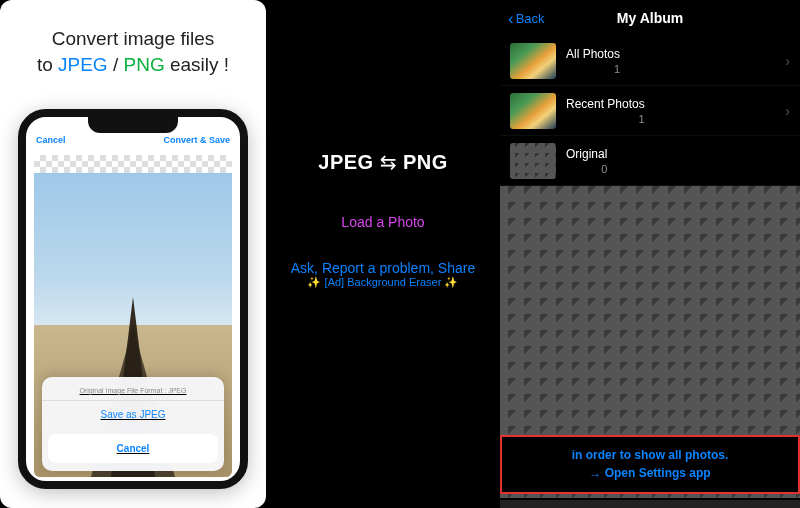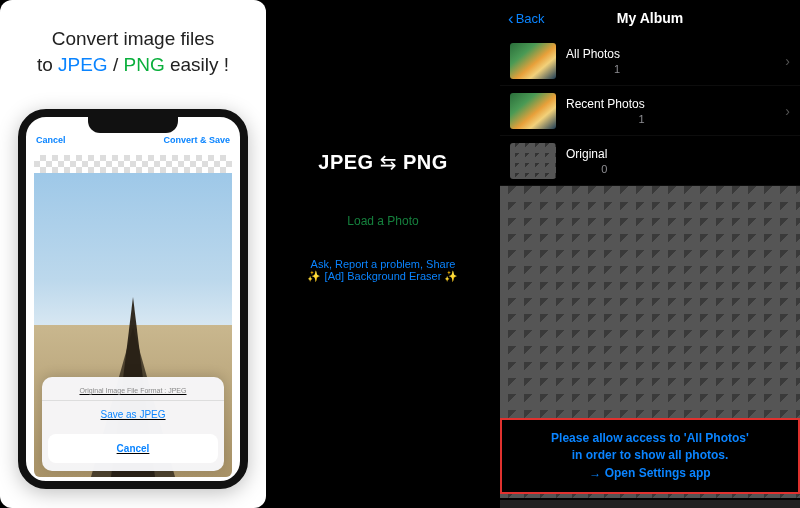--- a/index.html
+++ b/index.html
@@ -23,22 +23,22 @@
   .tower2{ position:absolute; left:50%; bottom:0; width:0; height:0; transform:translateX(-50%);
            border-left: 22px solid transparent; border-right: 22px solid transparent; border-bottom: 180px solid rgba(40,33,22,.95); }
   .sheet { position:absolute; left:8px; right:8px; bottom:6px; background:rgba(246,246,248,.98); border-radius:10px; padding:6px 0; box-shadow:0 -2px 12px rgba(0,0,0,.15);text-decoration:underline;}
   .sheet .hint { font-size:7px; color:#888; text-align:center; padding:4px 0 6px; }
   .sheet .opt  { font-size:10px; color:#0a84ff; text-align:center; padding:8px 0; border-top:0.5px solid #ddd; }
   .sheet .cancel { margin:6px 6px 2px; background:#fff; border-radius:8px; font-size:10px; font-weight:600; color:#0a84ff; text-align:center; padding:9px 0; }
   
   .p2 { width: 234px; background:#000; color:#fff; display:flex; flex-direction:column; align-items:center; justify-content:flex-start; padding-top:150px; }
   .p2-logo { font-size:20px; font-weight:700; letter-spacing:.5px; }
   .p2-logo .arr { display:inline-block; margin:0 6px; font-weight:400; }
-  .p2-load { color:#15803d; font-size:12px; margin-top:40px; }
-  .p2-ask  { color:#0a84ff; font-size:11px; margin-top:30px; }
+  .p2-load { color:#d946ef; font-size:14px; margin-top:40px; }
+  .p2-ask  { color:#0a84ff; font-size:14px; margin-top:30px; }
   .p2-ad   { color:#0a84ff; font-size:11px; }
   
   .p3 { width: 300px; background:#000; display:flex; flex-direction:column; }
   .p3-nav { height:36px; display:flex; align-items:center; justify-content:center; position:relative; color:#fff; font-size:14px; font-weight:600; }
   .p3-back { position:absolute; left:8px; color:#0a84ff; font-size:13px; display:flex; align-items:center; gap:2px; font-weight:400;}
   .chev { font-size:17px; line-height:1; }
   .album-row { height:50px; display:flex; align-items:center; padding:0 10px; gap:10px; border-bottom:1px solid rgba(255,255,255,.05); position:relative;text-align:right;}
   .thumb { width:46px; height:36px; border-radius:3px; background:linear-gradient(140deg,#2a6e3a 0%,#4a9a55 30%,#e8a03a 55%,#f2d17a 70%,#1a3a55 100%); }
   .thumb.check { background-image: linear-gradient(45deg,#555 25%,transparent 25%),linear-gradient(-45deg,#555 25%,transparent 25%),linear-gradient(45deg,transparent 75%,#555 75%),linear-gradient(-45deg,#555 75%,transparent 75%);
     background-size:10px 10px; background-position:0 0,0 5px,5px -5px,-5px 0; background-color:#333;}
@@ -116,19 +116,18 @@
   <div class="album-row">
     <div class="thumb check"></div>
     <div class="album-txt">
       <span>Original</span>
       <span class="cnt">0</span>
     </div>
   </div>
 
   <div class="p3-body">
     <div class="p3-banner">
-      <div>Please allow access to 'All Photos'</div>
       <div>in order to show all photos.</div>
       <div>→ Open Settings app</div>
     </div>
     <div class="p3-strip"></div>
   </div>
 </div>
 
 </body></html>

